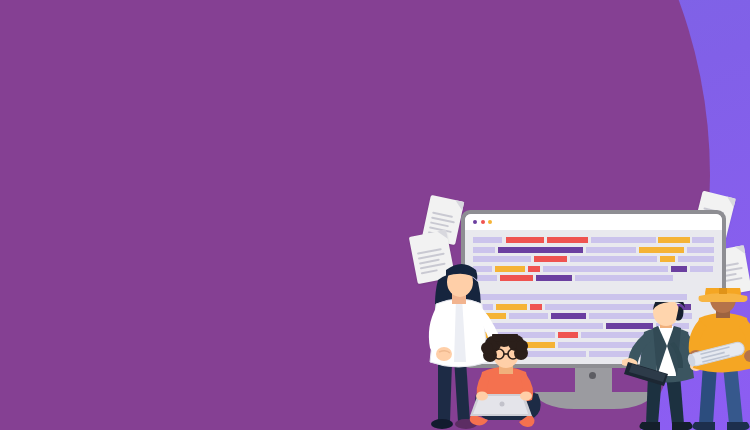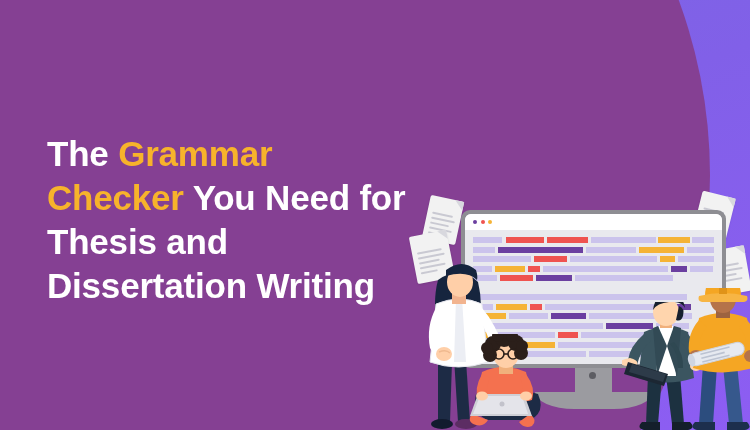--- a/index.html
+++ b/index.html
@@ -102,23 +102,20 @@
   .pc { position:absolute; }
 </style>
 </head>
 <body>
 
 <div id="banner">
 
   <div class="bg-light"></div>
   <div class="bg-blob"></div>
 
-  <h1 class="headline">
-    <span>The </span><span class="hl-accent">Grammar Checker</span><span> You Need for Thesis and Dissertation Writing</span>
-  </h1>
 
   <div class="illus">
 
     <div class="paper" style="left:426px; top:198px; width:34px; height:44px; transform:rotate(12deg);">
       <div class="fold"></div>
       <div class="pl" style="left:5px; top:16px; width:21px;"></div>
       <div class="pl" style="left:5px; top:21px; width:24px;"></div>
       <div class="pl" style="left:5px; top:26px; width:19px;"></div>
       <div class="pl" style="left:5px; top:31px; width:23px;"></div>
       <div class="pl" style="left:5px; top:36px; width:15px;"></div>

